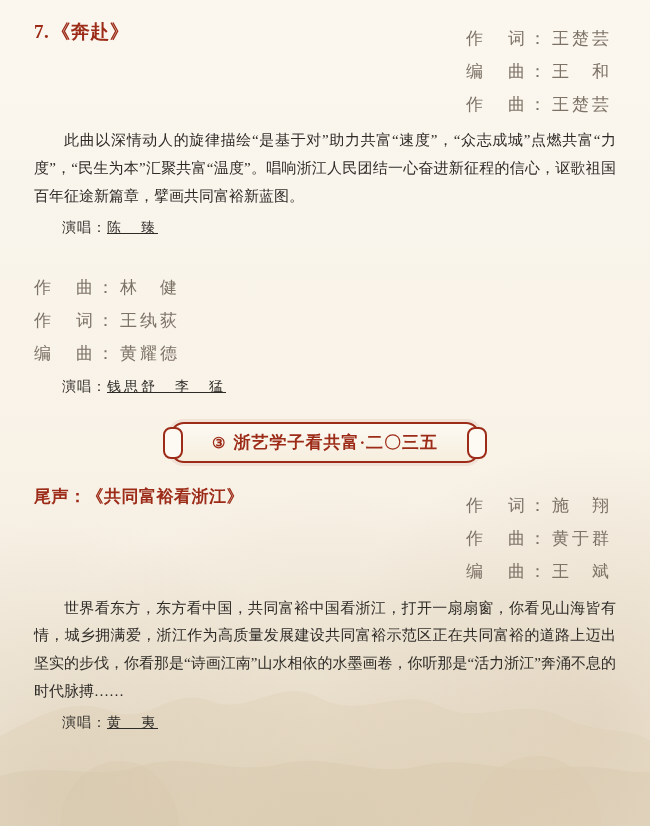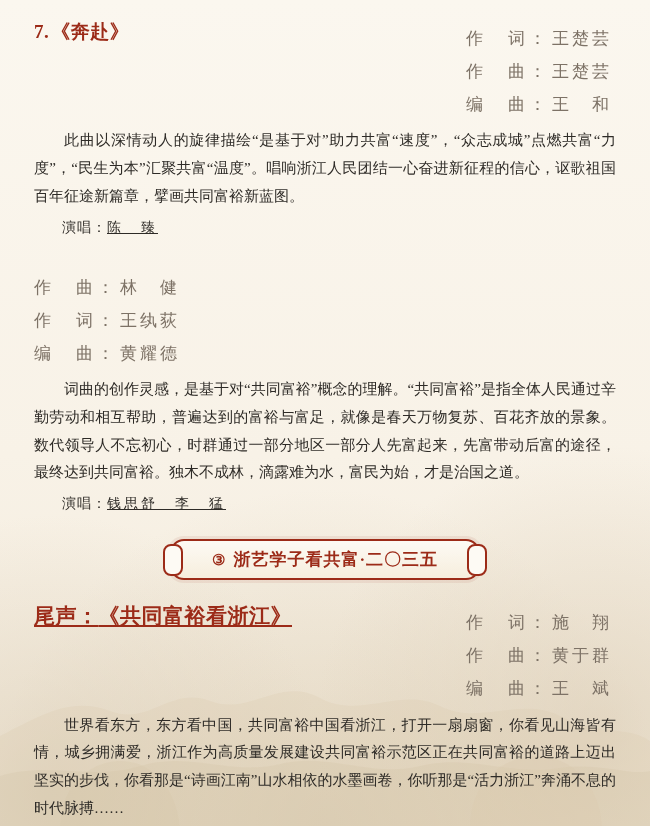--- a/index.html
+++ b/index.html
@@ -132,26 +132,25 @@
     font-size: 17px;
     font-weight: bold;
     color: #9c2b18;
     letter-spacing: 1px;
     white-space: nowrap;
     text-align: right;
   }
 
   
   .finale-title {
-    font-size: 21px;
+    font-size: 17px;
     font-weight: bold;
     color: #9c2b18;
     letter-spacing: 0.5px;
     white-space: nowrap;
-    text-decoration: underline;
   }
 </style>
 </head>
 <body>
 
 <div class="page">
 
   <div class="bg-wash">
     <svg viewBox="0 0 650 300" preserveAspectRatio="none" xmlns="http://www.w3.org/2000/svg">
       <path d="M0,300 L0,210 C40,190 70,170 110,185 C150,200 170,160 210,175 C250,190 280,150 320,172 C360,194 400,160 440,180 C480,200 520,170 560,190 C600,210 630,200 650,215 L650,300 Z" fill="#d8c9ac" opacity="0.55"></path>
@@ -166,24 +165,24 @@
     <div class="song">
       <div class="song-head">
         <div class="song-title">
           <span class="num">7.</span><span>《奔赴》</span>
         </div>
         <div class="credits">
           <div class="credit-row">
             <span class="credit-role">作　词：</span><span class="credit-name">王楚芸</span>
           </div>
           <div class="credit-row">
+            <span class="credit-role">编　曲：</span><span class="credit-name">王　和</span>
+          </div>
+          <div class="credit-row">
             <span class="credit-role">作　曲：</span><span class="credit-name">王楚芸</span>
-          </div>
-          <div class="credit-row">
-            <span class="credit-role">编　曲：</span><span class="credit-name">王　和</span>
           </div>
         </div>
       </div>
       <p class="para">此曲以深情动人的旋律描绘“是基于对”助力共富“速度”，“众志成城”点燃共富“力度”，“民生为本”汇聚共富“温度”。唱响浙江人民团结一心奋进新征程的信心，讴歌祖国百年征途新篇章，擘画共同富裕新蓝图。</p>
       <p class="singer"><span>演唱：</span><span class="s-name">陈　臻</span></p>
     </div>
 
     <div class="gap-lg"></div>
 
     <div class="song">
@@ -193,21 +192,20 @@
             <span class="credit-role">作　曲：</span><span class="credit-name">林　健</span>
           </div>
           <div class="credit-row">
             <span class="credit-role">作　词：</span><span class="credit-name">王纨荻</span>
           </div>
           <div class="credit-row">
             <span class="credit-role">编　曲：</span><span class="credit-name">黄耀德</span>
           </div>
         </div>
       </div>
-      <p class="para">词曲的创作灵感，是基于对“共同富裕”概念的理解。“共同富裕”是指全体人民通过辛勤劳动和相互帮助，普遍达到的富裕与富足，就像是春天万物复苏、百花齐放的景象。数代领导人不忘初心，时群通过一部分地区一部分人先富起来，先富带动后富的途径，最终达到共同富裕。独木不成林，滴露难为水，富民为始，才是治国之道。</p>
       <p class="singer"><span>演唱：</span><span class="s-name">钱思舒　李　猛</span></p>
     </div>
 
     <div class="banner-wrap">
       <div class="banner">
         <span class="banner-num">③</span>
         <span class="banner-text">浙艺学子看共富·二〇三五</span>
       </div>
     </div>
 

